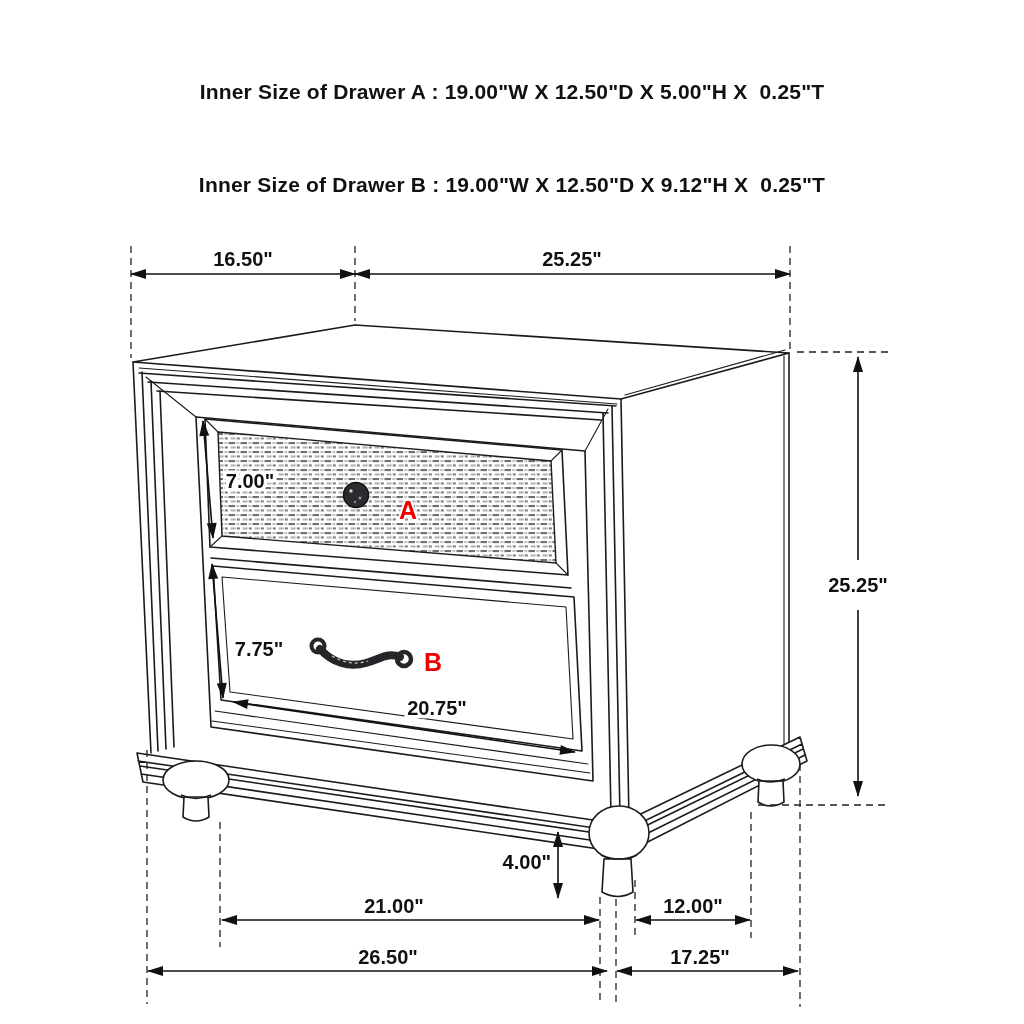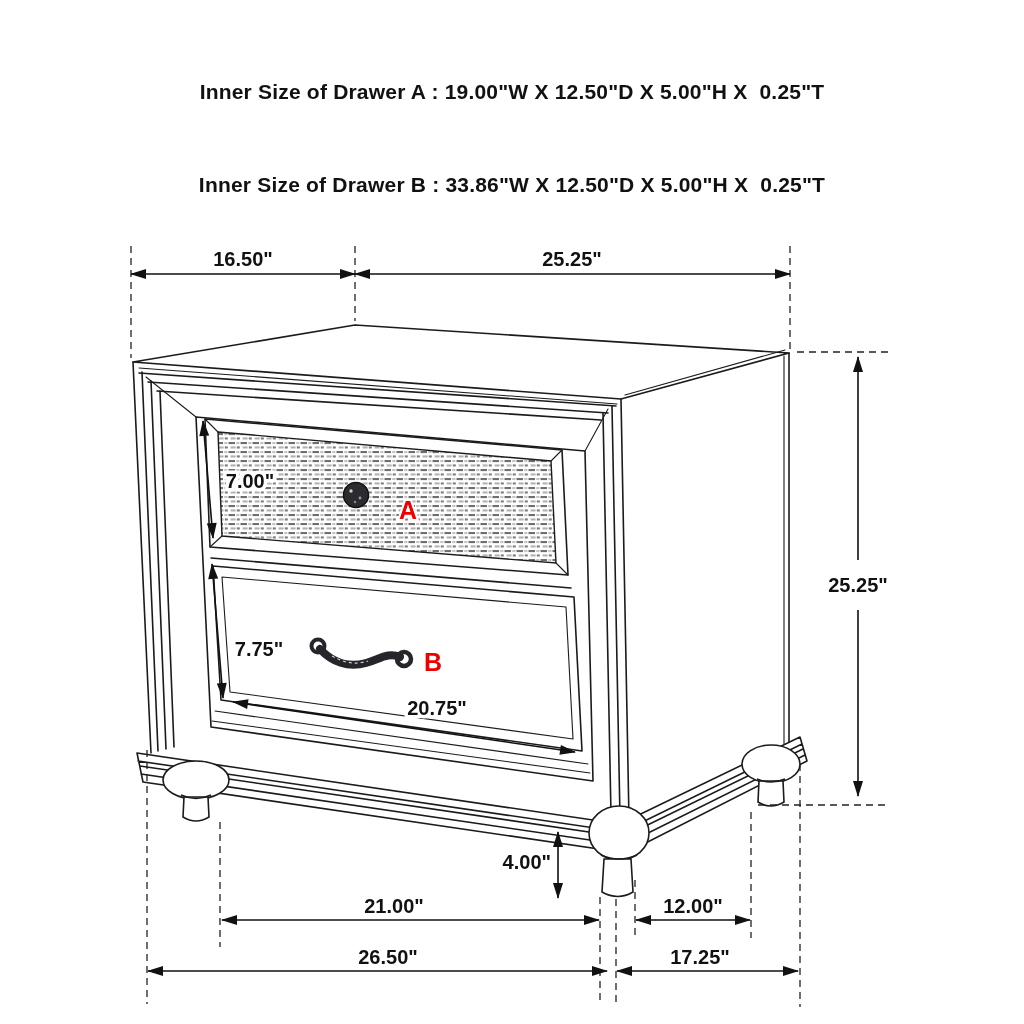--- a/index.html
+++ b/index.html
@@ -19,21 +19,21 @@
   .drawer-letter{font-family:"Liberation Sans",sans-serif;font-weight:bold;font-size:25px;
                  paint-order:stroke;stroke:#fff;stroke-width:4px;}
 </style>
 </head>
 <body>
 
 <div class="canvas">
 
   <div class="header">
     <div>Inner Size of Drawer A : 19.00"W X 12.50"D X 5.00"H X  0.25"T</div>
-    <div>Inner Size of Drawer B : 33.86"W X 12.50"D X 5.00"H X  0.25"T</div>
+    <div>Inner Size of Drawer B : 19.00"W X 12.50"D X 9.12"H X  0.25"T</div>
   </div>
 
   <svg width="1024" height="1024" viewBox="0 0 1024 1024">
     <defs>
       <marker id="ah" markerWidth="18" markerHeight="12" refX="16" refY="5.5" orient="auto-start-reverse" markerUnits="userSpaceOnUse">
         <path d="M17,5.5 L1,0.5 L1,10.5 Z" fill="#111"></path>
       </marker>
       <pattern id="cane" width="12" height="9" patternUnits="userSpaceOnUse">
         <rect width="12" height="9" fill="#ffffff"></rect>
         <rect x="0.5" y="1" width="6.5" height="2.1" fill="#6f6f6f"></rect>

